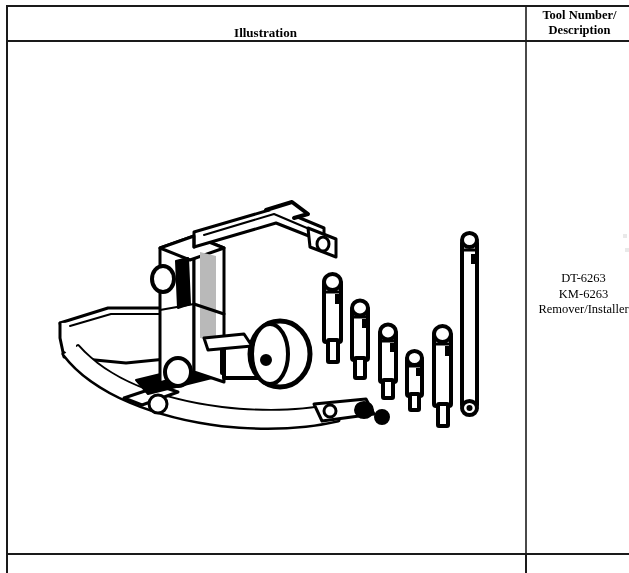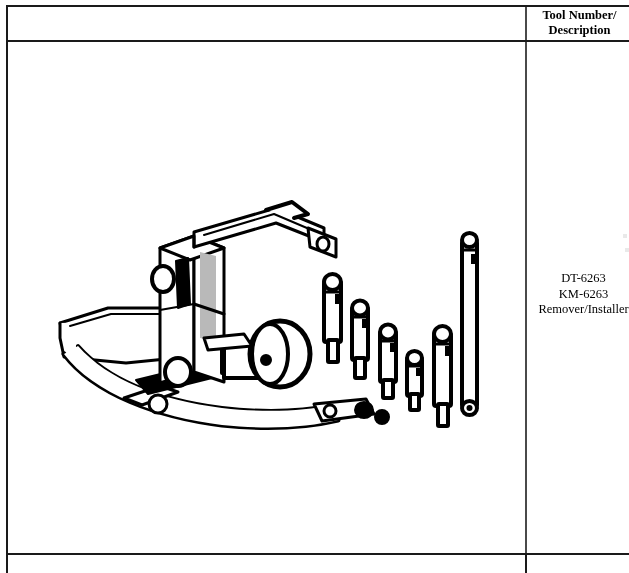--- a/index.html
+++ b/index.html
@@ -143,20 +143,21 @@
 <div id="doc-table">
 
   <div class="vrule" id="border-left"></div>
   <div class="vrule" id="col-divider"></div>
   <div class="vrule" id="col-divider-2"></div>
 
   <div class="hrule" id="border-top"></div>
   <div class="hrule" id="header-rule"></div>
   <div class="hrule" id="row-rule"></div>
 
+  <div class="hdr" id="hdr-illustration">Illustration</div>
 
   <div class="hdr" id="hdr-toolnumber">
     <div>Tool Number/</div>
     <div>Description</div>
   </div>
 
   <div id="tool-desc">
     <div>DT-6263</div>
     <div>KM-6263</div>
     <div>Remover/Installer</div>

